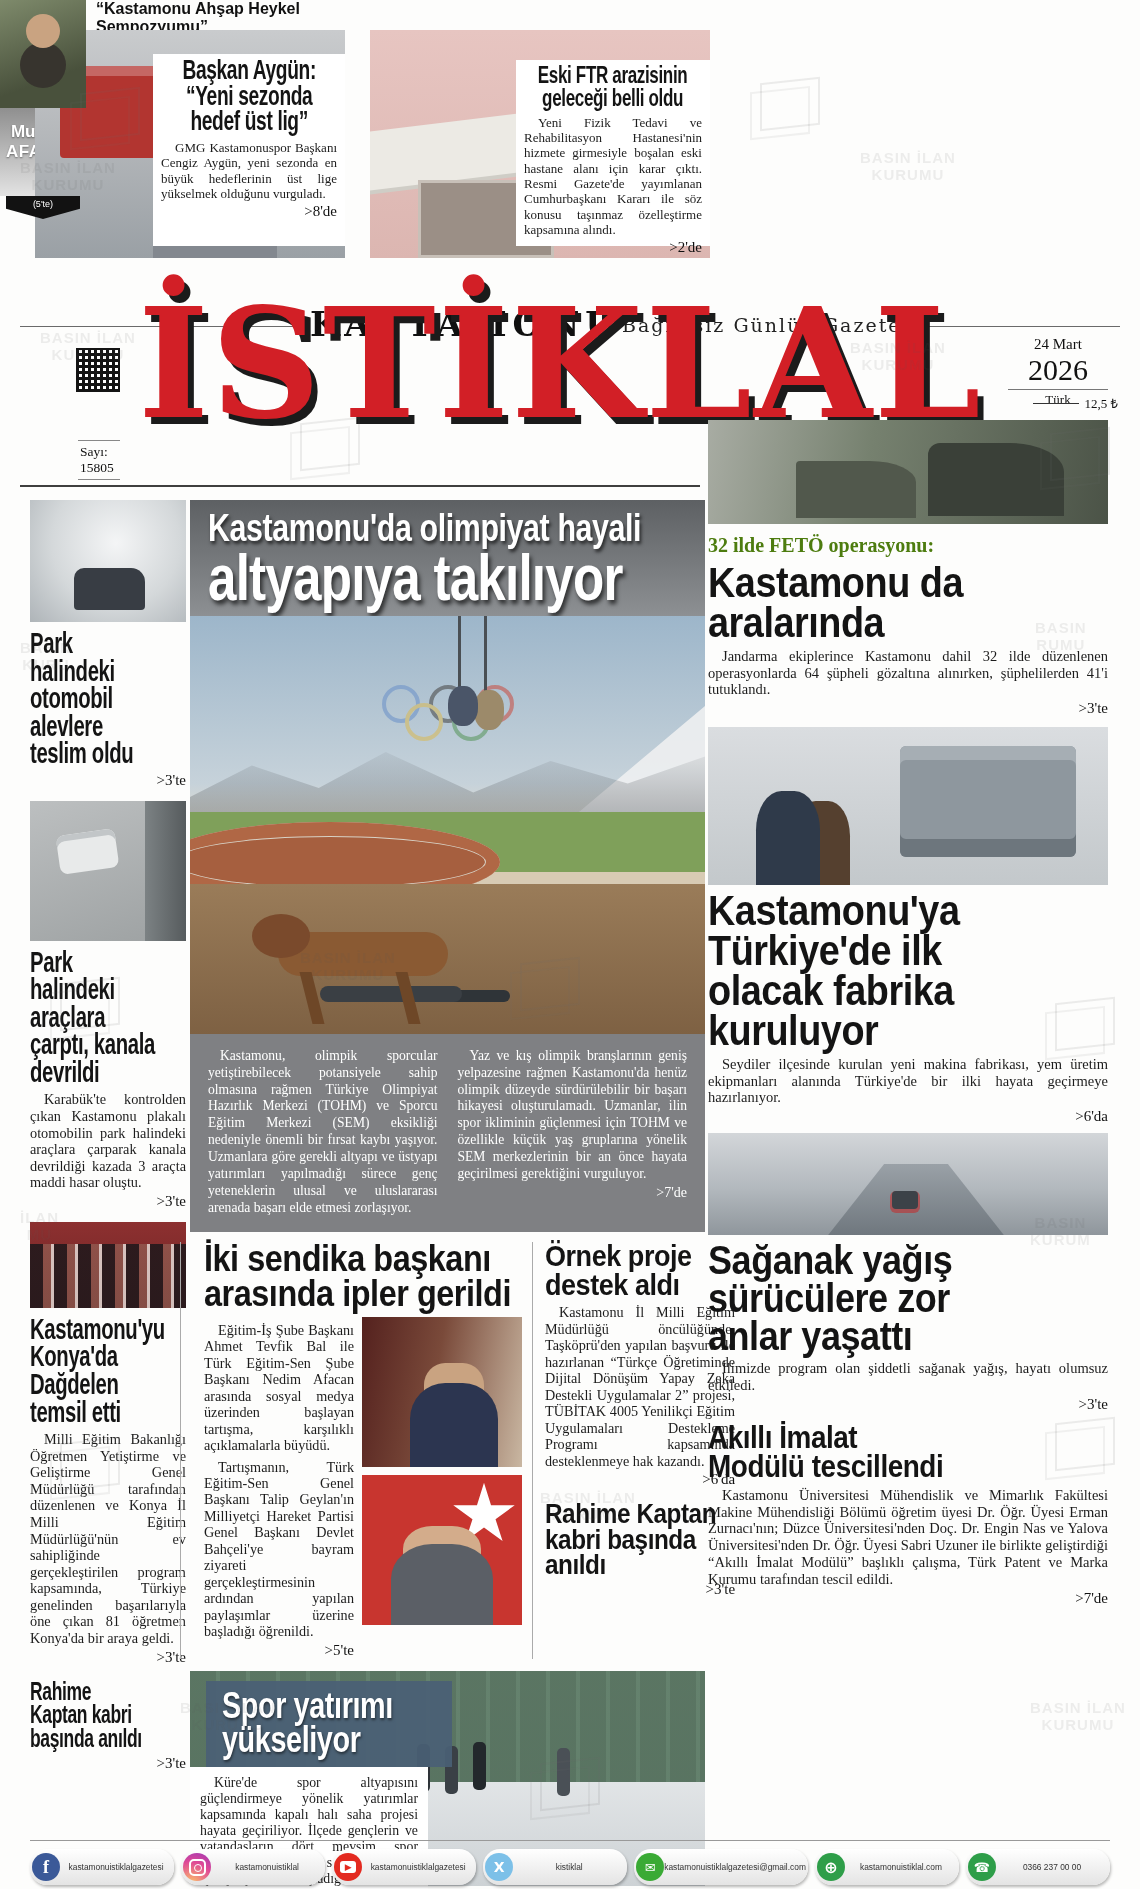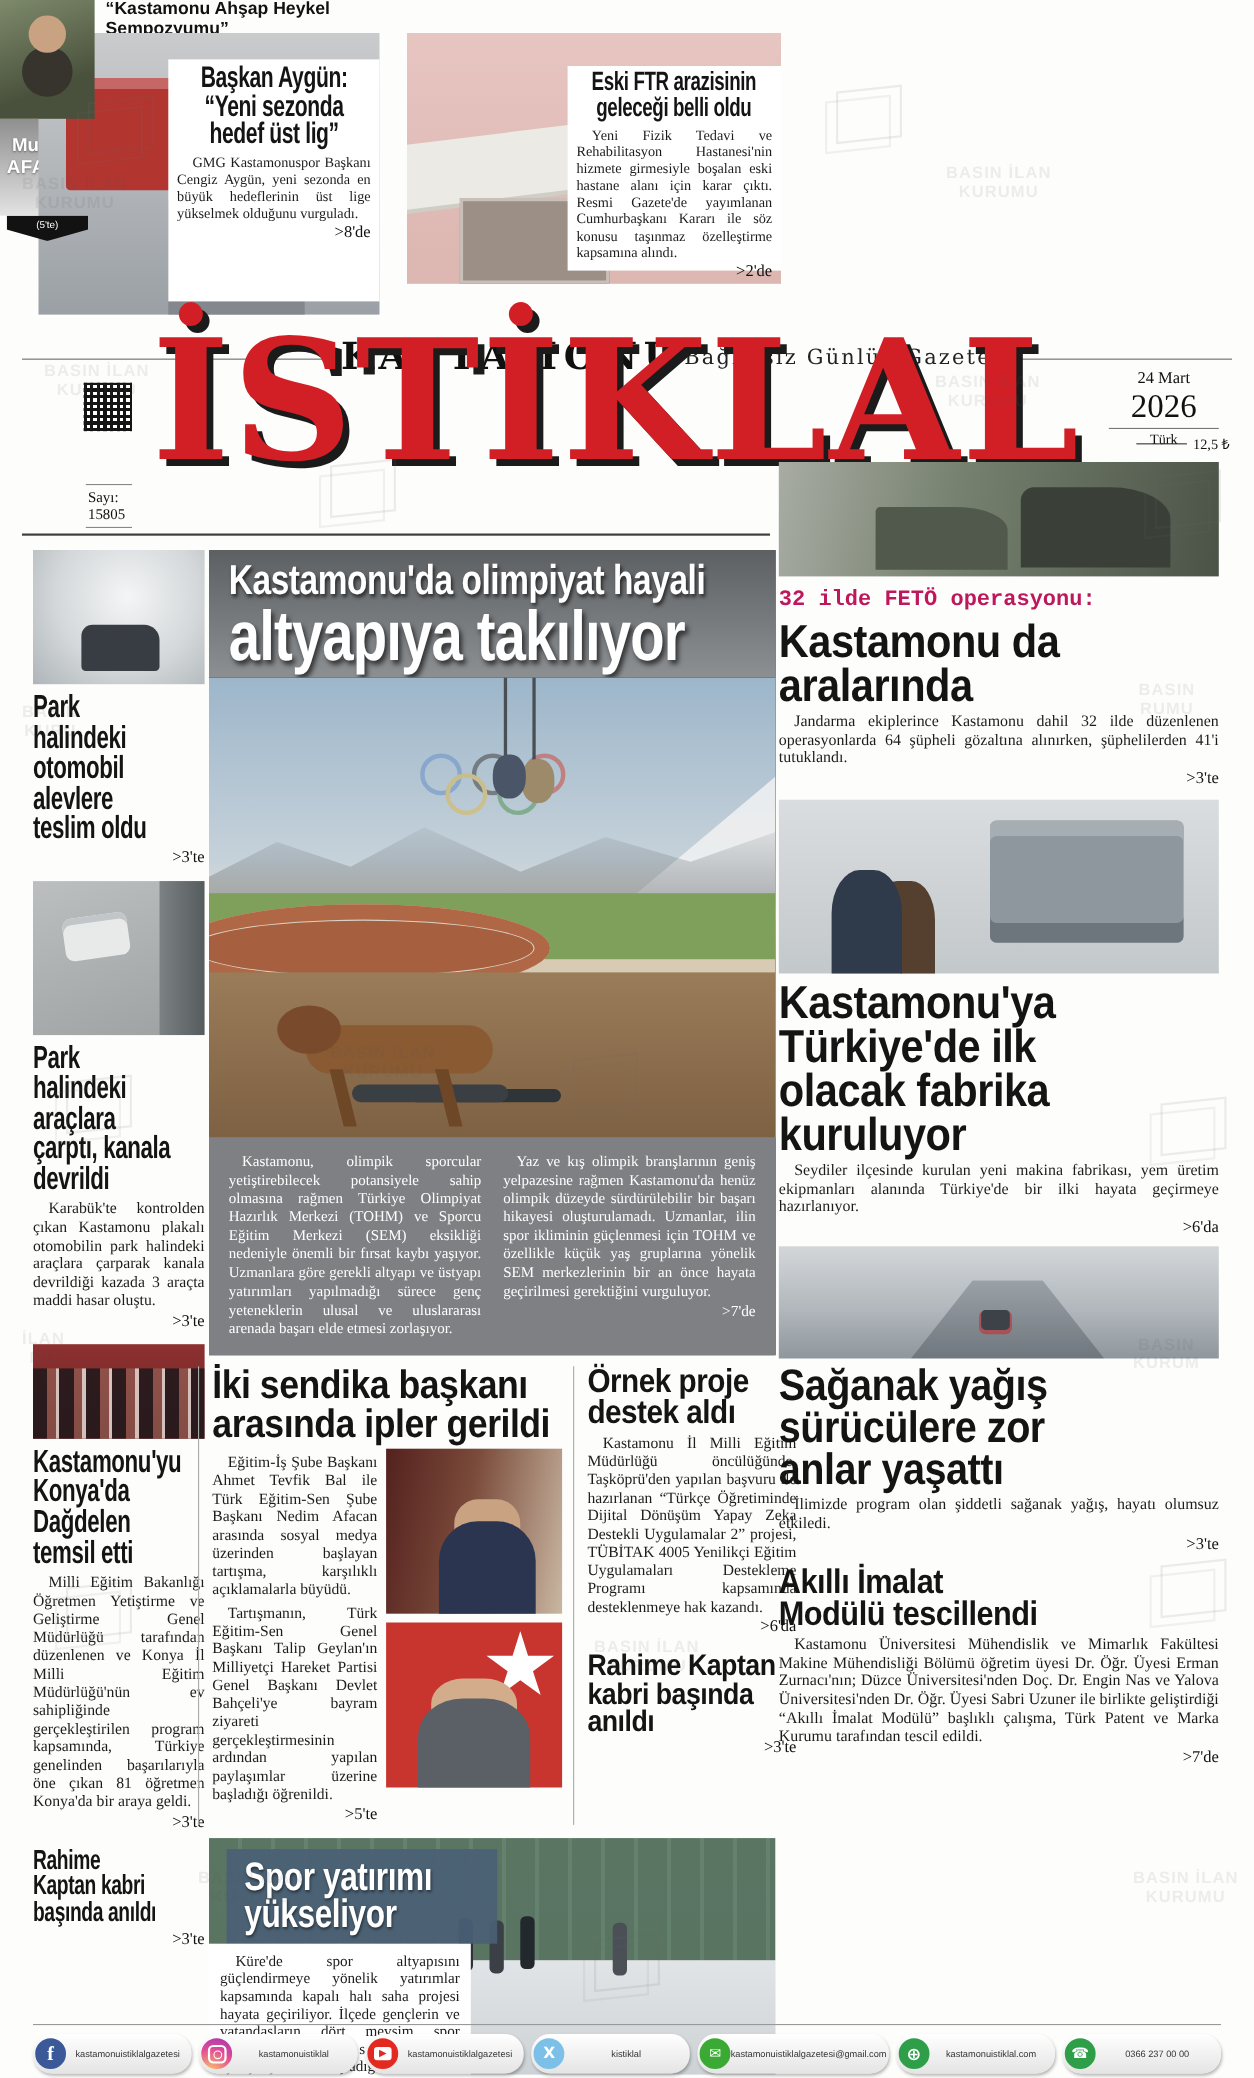--- a/index.html
+++ b/index.html
@@ -24,21 +24,21 @@
       font-size:15px;letter-spacing:1px;color:rgba(90,90,90,.10);text-align:center;
       line-height:1.1;z-index:5;pointer-events:none;}
   .wmb{position:absolute;width:56px;height:44px;border:2px solid rgba(110,110,110,.12);
        transform:skewY(-6deg);z-index:5;pointer-events:none;}
   .wmb::after{content:"";position:absolute;left:-12px;top:6px;width:56px;height:44px;
        border:2px solid rgba(110,110,110,.09);}
   
   .art-top{position:absolute;}
   .art-top .txtbox{position:absolute;background:#fff;padding:4px 8px;}
   .art-top .bd{font-size:13px;line-height:1.18;}
-  #art-aygun{left:35px;top:30px;width:310px;height:256px;}
+  #art-aygun{left:35px;top:30px;width:310px;height:228px;}
   #art-aygun .ph{position:absolute;inset:0;}
   #art-aygun .txtbox{right:0;top:24px;bottom:12px;width:176px;}
   #art-ftr{left:370px;top:30px;width:340px;height:228px;}
   #art-ftr .ph{position:absolute;inset:0;}
   #art-ftr .txtbox{right:0;top:30px;bottom:12px;width:178px;}
   #art-afacan{left:770px;top:28px;width:338px;height:240px;display:flex;gap:10px;}
   .af-col{width:86px;flex:none;}
   .af-photo{height:108px;background:linear-gradient(160deg,#7e8a6b,#49513c 70%);position:relative;}
   .af-photo::after{content:"";position:absolute;left:26px;top:14px;width:34px;height:34px;
       border-radius:50%;background:#c9a381;box-shadow:0 34px 0 6px #37342e;}
@@ -112,21 +112,21 @@
   .lp-chain{position:absolute;left:52%;top:0;width:3px;height:84px;background:#4a4f54;
       box-shadow:26px 0 0 #4a4f54;}
   .lp-glove{position:absolute;left:50%;top:70px;width:30px;height:40px;background:#4a5568;
       border-radius:45%;box-shadow:26px 4px 0 #9c8a6a;}
   .lead-band{display:flex;gap:20px;background:#7f8083;padding:14px 18px 16px;}
   .lead-band p{margin:0;flex:1;color:#fff;font-size:13.6px;line-height:1.24;text-align:justify;
       text-indent:12px;}
   .lead-band .pref{color:#fff;font-size:14px;}
   
   .mid-split{display:flex;margin-top:10px;}
-  .sendika{width:318px;flex:none;border-left:1px solid #aaa;padding-left:12px;margin-left:-10px;}
+  .sendika{width:318px;flex:none;border-left:1px solid #aaa;padding-left:23px;margin-left:-10px;}
   .sd-wrap{display:flex;gap:8px;margin-top:6px;}
   .sd-txt{width:150px;flex:none;}
   .sd-txt .bd{font-size:14.2px;}
   .sd-photos{flex:1;display:flex;flex-direction:column;gap:8px;}
   .sd-photos .ph{height:150px;}
   .ph-sd1{background:linear-gradient(100deg,#54211e 0%,#7a4a3a 45%,#c9b7a2 100%);}
   .ph-sd1::after{content:"";position:absolute;left:30%;bottom:-6px;width:55%;height:60%;
       background:#2c3550;border-radius:40% 40% 0 0;box-shadow:0 -34px 0 -14px #c9a381;}
   .ph-sd2{background:#c8352f;}
   .ph-sd2::before{content:"";position:absolute;right:6px;top:8px;width:64px;height:64px;background:#fff;
@@ -143,21 +143,21 @@
   .ph-spor::after{content:"";position:absolute;left:44%;top:34%;width:13px;height:48px;
       background:#2e3338;border-radius:5px;
       box-shadow:28px 2px 0 #3a4046,56px -2px 0 #23282c,140px 4px 0 #4a5056;}
   .spor-head{position:absolute;left:16px;top:10px;background:rgba(74,96,117,.92);color:#fff;
       padding:8px 16px 10px;}
   .spor-head .hl{color:#fff;text-shadow:1px 2px 3px rgba(0,0,0,.5);}
   .spor-txt{position:absolute;left:0;top:96px;width:218px;background:#fff;padding:8px 10px 6px;}
   .spor-txt .bd{font-size:13.8px;}
   
   #col-right .hl{margin:6px 0 3px;}
-  .kick{font-family:Liberation Mono, monospace;font-weight:700;font-size:20px;color:#be185d;
+  .kick{font-family:Liberation Serif, serif;font-weight:700;font-size:20px;color:#4d7c0f;
       margin:10px 0 2px;}
   .ph-soldiers{height:104px;background:linear-gradient(100deg,#a8aca3 0%,#76816f 40%,#4b5347 100%);}
   .ph-soldiers::after{content:"";position:absolute;left:55%;top:22%;width:34%;height:70%;
       background:#3a4038;border-radius:12px 40% 0 0;box-shadow:-140px 10px 0 -8px #51584c;}
   .ph-machine{height:158px;background:linear-gradient(#dadde0,#c3c8cb);}
   .ph-machine::before{content:"";position:absolute;right:8%;top:12%;width:44%;height:70%;
       background:#8e979e;border-radius:6px;box-shadow:inset 0 -18px 0 #6d767d,inset 0 14px 0 #a6aeb4;}
   .ph-machine::after{content:"";position:absolute;left:12%;bottom:-4px;width:16%;height:62%;
       background:#2f3a4a;border-radius:40% 40% 0 0;box-shadow:34px 6px 0 -4px #55402f;}
   .ph-rain{height:102px;background:linear-gradient(#d3d6d9,#b2b8bd 55%,#8f969c);}

